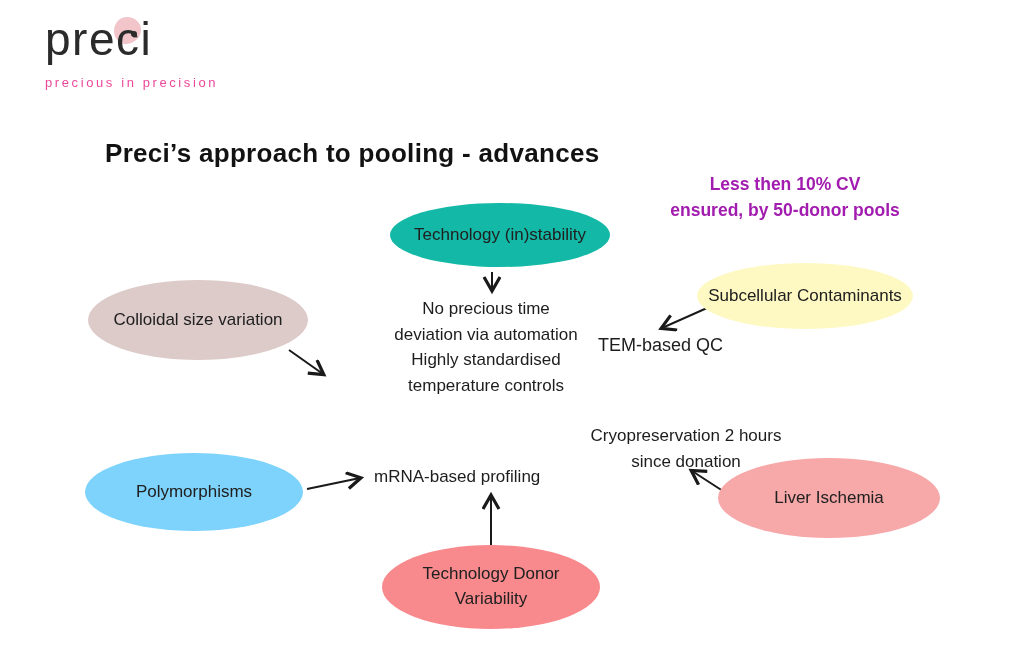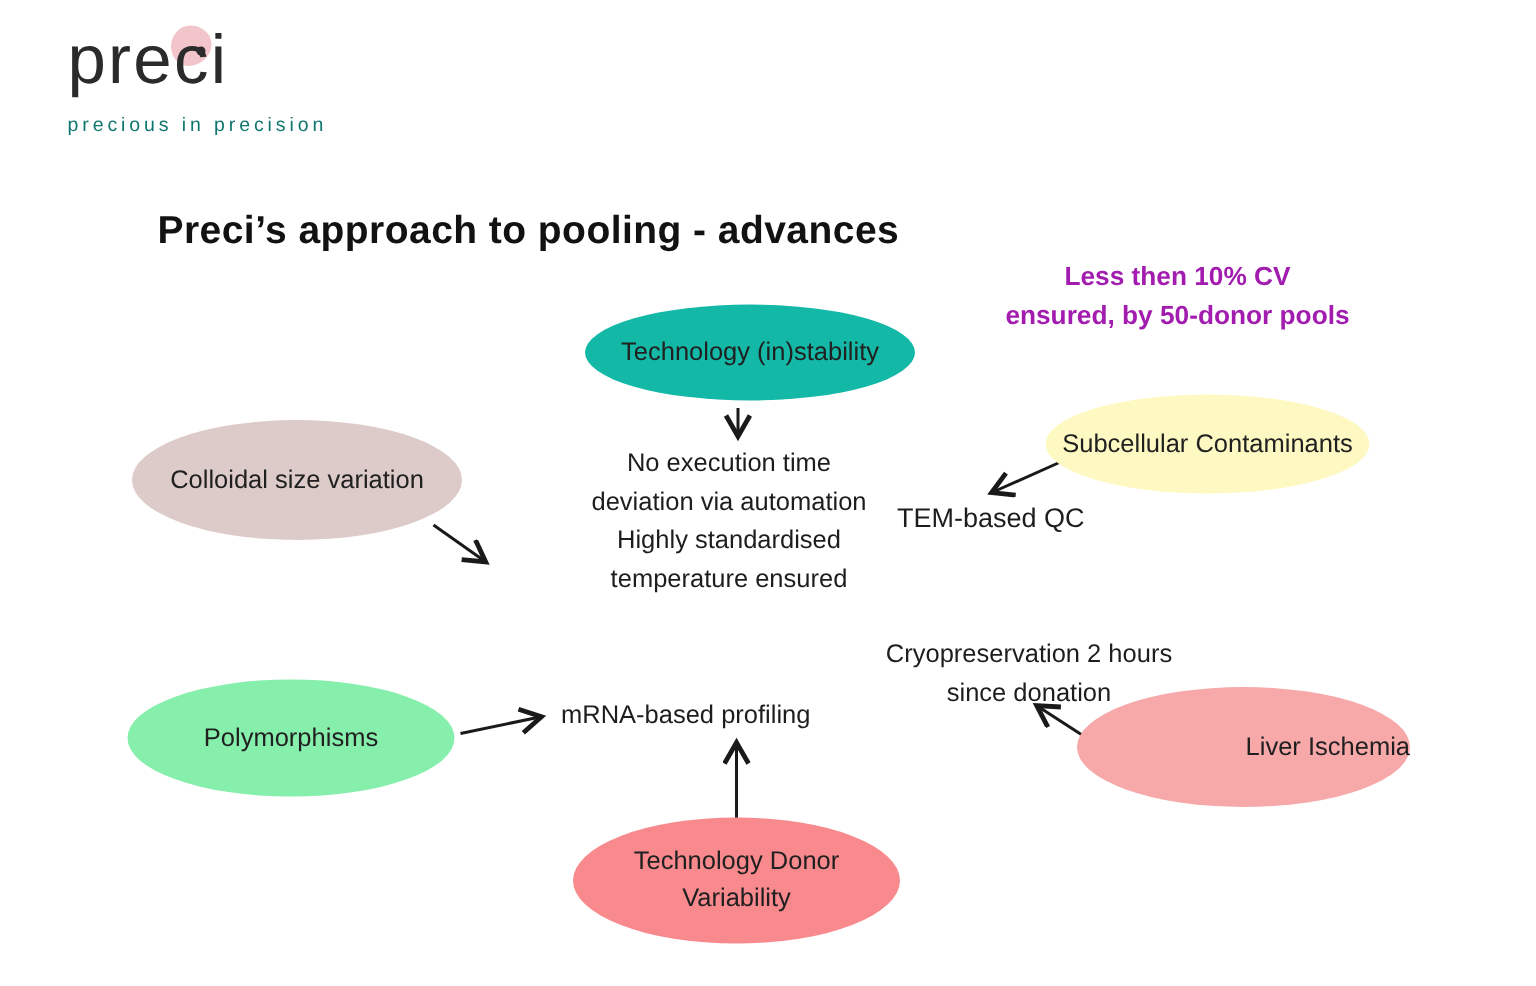--- a/index.html
+++ b/index.html
@@ -22,21 +22,21 @@
   .logo-blob {
     position: absolute; left: 69px; top: 3px; width: 27px; height: 27px;
     border-radius: 48% 52% 58% 42% / 52% 46% 54% 48%;
     z-index: 1;
   }
   .logo-blob-dot {
     position: absolute; left: 64%; top: 50%; width: 6px; height: 6px;
     border-radius: 50%; background: #2b2b2b;
   }
   .logo-tagline {
-    margin-top: 10px; font-size: 13px; letter-spacing: 2.6px; color: #0f766e;
+    margin-top: 10px; font-size: 13px; letter-spacing: 2.6px; color: #ec4899;
   }
 
   
   .page-title {
     position: absolute; left: 105px; top: 138px;
     font-size: 26px; font-weight: 700; color: #121212; letter-spacing: 0.3px;
   }
   .cv-note {
     position: absolute; left: 655px; top: 171px; width: 260px;
     text-align: center; font-size: 17.5px; font-weight: 700;
@@ -108,37 +108,37 @@
   </div>
 
   <div class="bubble bubble-subcellular" style="background-color: #fef9c3;">
     <span>Subcellular Contaminants</span>
   </div>
 
   <div class="bubble bubble-colloidal" style="background-color: rgb(220, 203, 201);">
     <span>Colloidal size variation</span>
   </div>
 
-  <div class="bubble bubble-polymorphisms" style="background-color: #86efac;">
+  <div class="bubble bubble-polymorphisms" style="background-color: #7dd3fc;">
     <span>Polymorphisms</span>
   </div>
 
   <div class="bubble bubble-donor" style="background-color: rgb(248, 137, 140);">
     <span>Technology Donor Variability</span>
   </div>
 
-  <div class="bubble bubble-liver" style="background-color: rgb(247, 168, 169); justify-content: flex-end;">
+  <div class="bubble bubble-liver" style="background-color: rgb(247, 168, 169);">
     <span>Liver Ischemia</span>
   </div>
 
   <div class="note note-execution">
-    <div>No execution time</div>
+    <div>No precious time</div>
     <div>deviation via automation</div>
     <div>Highly standardised</div>
-    <div>temperature ensured</div>
+    <div>temperature controls</div>
   </div>
 
   <div class="note note-tem">TEM-based QC</div>
 
 
   <div class="note note-mrna">mRNA-based profiling</div>
 
   <div class="note note-cryo">
     <div>Cryopreservation 2 hours</div>
     <div>since donation</div>

